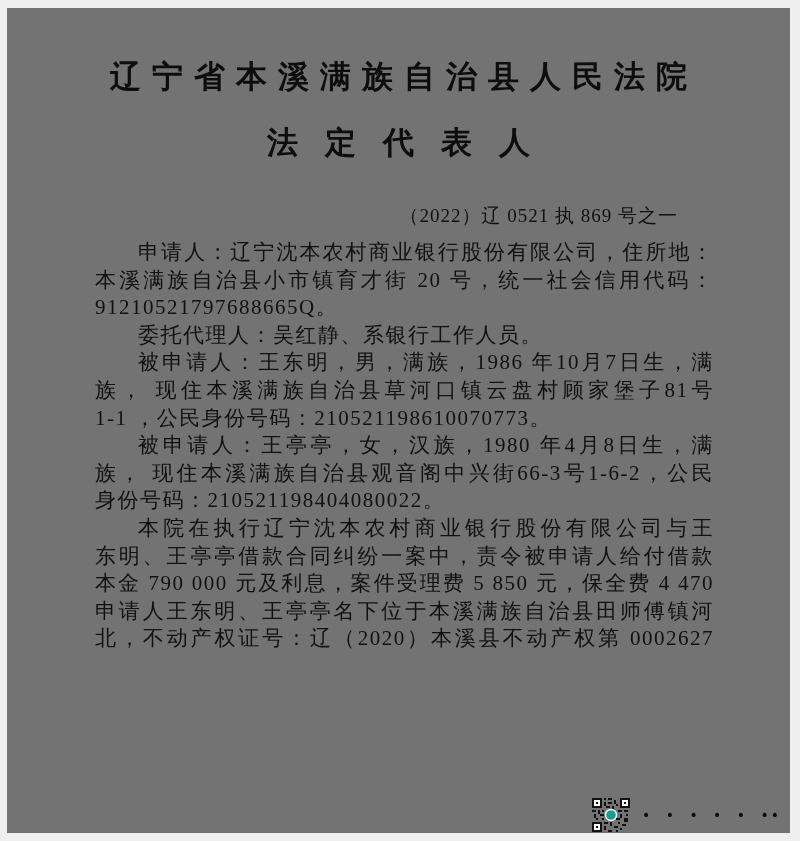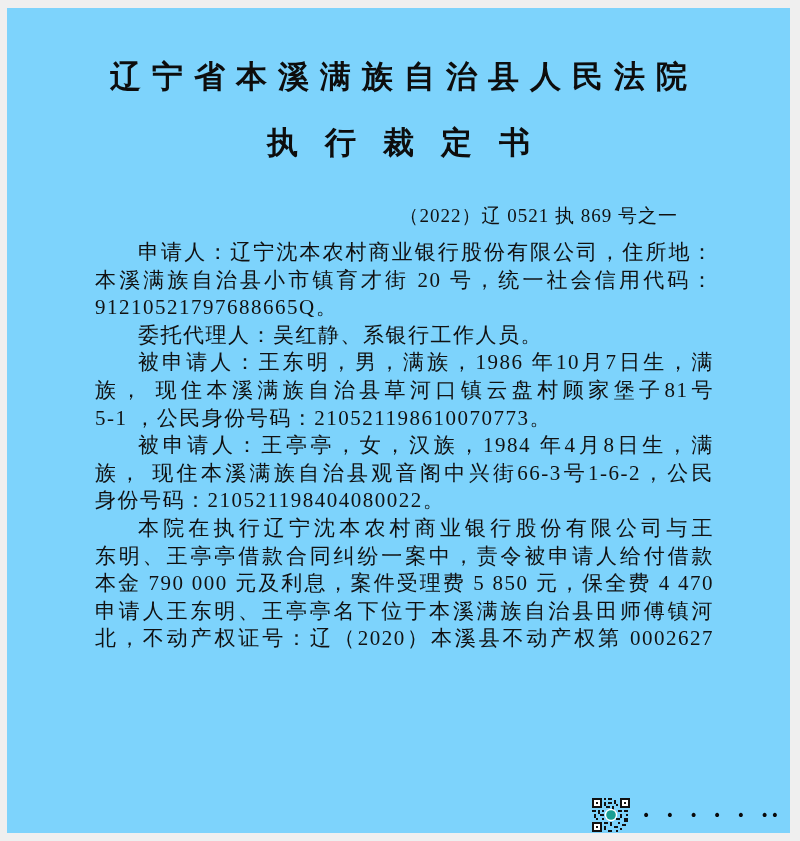--- a/index.html
+++ b/index.html
@@ -7,21 +7,21 @@
     position:relative;
     width:800px;height:841px;
     background:#efefef;
     overflow:hidden;
     font-family:"Liberation Serif","DejaVu Serif",serif;
   }
   .paper{
     position:absolute;
     left:7px;top:8px;
     width:783px;height:825px;
-    background:#7dd3fc;
+    background:#737373;
     color:#111;
   }
   .court-name{
     margin:52px 0 0 0;
     text-align:center;
     font-size:31px;
     line-height:34px;
     font-weight:700;
     letter-spacing:11px;
     padding-left:11px;
@@ -78,33 +78,33 @@
   }
 </style>
 </head>
 <body>
 
 <div class="screen">
   <div class="paper">
 
     <h1 class="court-name">辽宁省本溪满族自治县人民法院</h1>
 
-    <h2 class="doc-title">执行裁定书</h2>
+    <h2 class="doc-title">法定代表人</h2>
 
     <div class="case-number">（2022）辽 0521 执 869 号之一</div>
 
     <div class="body-text">
       <div class="line indent">申请人：辽宁沈本农村商业银行股份有限公司，住所地：</div>
       <div class="line">本溪满族自治县小市镇育才街 20 号，统一社会信用代码：</div>
       <div class="line short">91210521797688665Q。</div>
       <div class="line indent short">委托代理人：吴红静、系银行工作人员。</div>
       <div class="line indent">被申请人：王东明，男，满族，1986 年10月7日生，满</div>
       <div class="line">族， 现住本溪满族自治县草河口镇云盘村顾家堡子81号</div>
-      <div class="line short">5-1 ，公民身份号码：210521198610070773。</div>
-      <div class="line indent">被申请人：王亭亭，女，汉族，1984 年4月8日生，满</div>
+      <div class="line short">1-1 ，公民身份号码：210521198610070773。</div>
+      <div class="line indent">被申请人：王亭亭，女，汉族，1980 年4月8日生，满</div>
       <div class="line">族， 现住本溪满族自治县观音阁中兴街66-3号1-6-2，公民</div>
       <div class="line short">身份号码：210521198404080022。</div>
       <div class="line indent">本院在执行辽宁沈本农村商业银行股份有限公司与王</div>
       <div class="line">东明、王亭亭借款合同纠纷一案中，责令被申请人给付借款</div>
       <div class="line">本金 790 000 元及利息，案件受理费 5 850 元，保全费 4 470</div>
       <div class="line">申请人王东明、王亭亭名下位于本溪满族自治县田师傅镇河</div>
       <div class="line">北，不动产权证号：辽（2020）本溪县不动产权第 0002627</div>
     </div>
 
     <div class="stamp-row">

